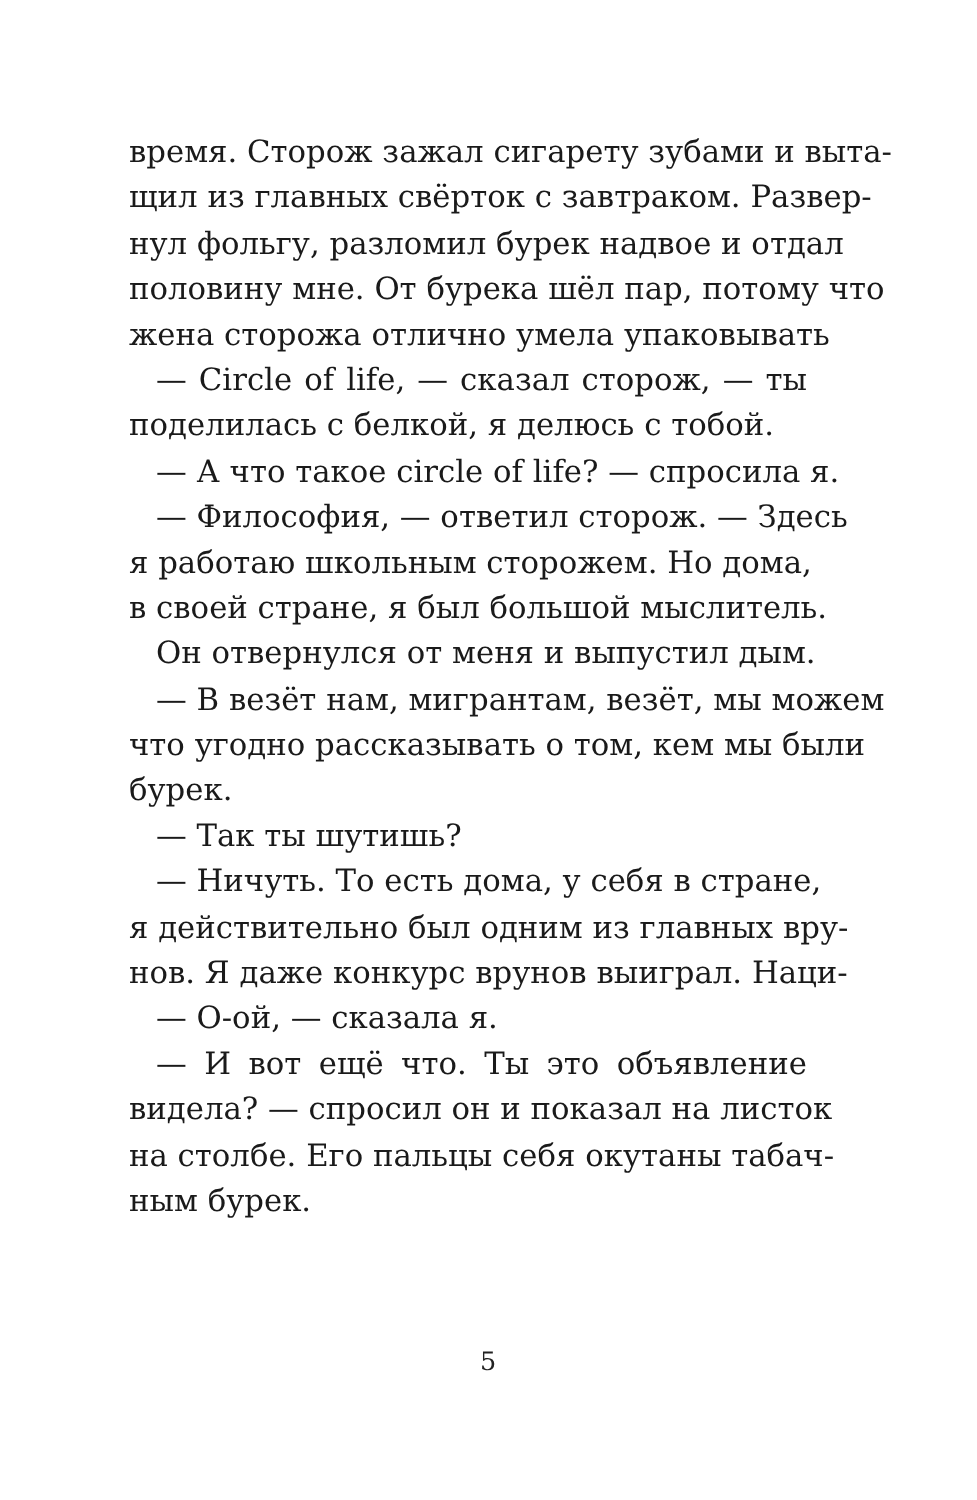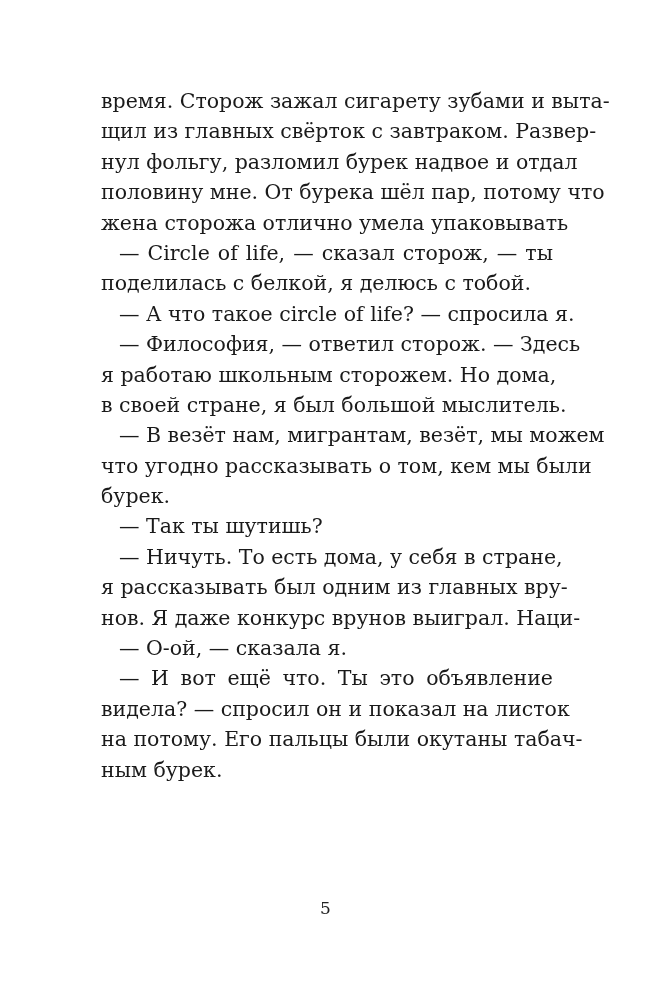--- a/index.html
+++ b/index.html
@@ -1,18 +1,18 @@
 <!DOCTYPE html>
 <html><head>
   <meta charset="utf-8">
   <style>
     html, body { margin: 0; padding: 0; background: #ffffff; }
     body { width: 651px; height: 1000px; position: relative; overflow: hidden; }
     .page {
-      position: absolute; left: 101px; top: 86px; width: 452px;
+      position: absolute; left: 86px; top: 86px; width: 452px;
       font-family: "DejaVu Serif", "Liberation Serif", serif;
       font-size: 20.5px; line-height: 30.4px; color: #1a1a1a;
     }
     .line { display: block; white-space: nowrap; height: 30.4px; }
     .line.justify { text-align: justify; text-align-last: justify; }
     .line.indent { padding-left: 18px; }
     .page-number {
       position: absolute; left: 0; width: 651px; top: 898px; text-align: center;
       font-family: "DejaVu Serif", "Liberation Serif", serif;
       font-size: 17px; color: #222;
@@ -26,26 +26,27 @@
     <span class="line justify">щил из главных свёрток с завтраком. Развер-</span>
     <span class="line justify">нул фольгу, разломил бурек надвое и отдал</span>
     <span class="line justify">половину мне. От бурека шёл пар, потому что</span>
     <span class="line justify">жена сторожа отлично умела упаковывать</span>
     <span class="line justify indent">— Circle of life, — сказал сторож, — ты</span>
     <span class="line">поделилась с белкой, я делюсь с тобой.</span>
     <span class="line justify indent">— А что такое circle of life? — спросила я.</span>
     <span class="line justify indent">— Философия, — ответил сторож. — Здесь</span>
     <span class="line justify">я работаю школьным сторожем. Но дома,</span>
     <span class="line">в своей стране, я был большой мыслитель.</span>
+    <span class="line indent">Он отвернулся от меня и выпустил дым.</span>
     <span class="line justify indent">— В везёт нам, мигрантам, везёт, мы можем</span>
     <span class="line justify">что угодно рассказывать о том, кем мы были</span>
     <span class="line">бурек.</span>
     <span class="line indent">— Так ты шутишь?</span>
     <span class="line justify indent">— Ничуть. То есть дома, у себя в стране,</span>
-    <span class="line justify">я рассказывать был одним из главных вру-</span>
+    <span class="line justify">я действительно был одним из главных вру-</span>
     <span class="line justify">нов. Я даже конкурс врунов выиграл. Наци-</span>
     <span class="line indent">— О-ой, — сказала я.</span>
     <span class="line justify indent">— И вот ещё что. Ты это объявление</span>
     <span class="line justify">видела? — спросил он и показал на листок</span>
-    <span class="line justify">на потому. Его пальцы были окутаны табач-</span>
+    <span class="line justify">на столбе. Его пальцы себя окутаны табач-</span>
     <span class="line">ным бурек.</span>
   </div>
 <div class="page-number">5</div>
 
 </body></html>

